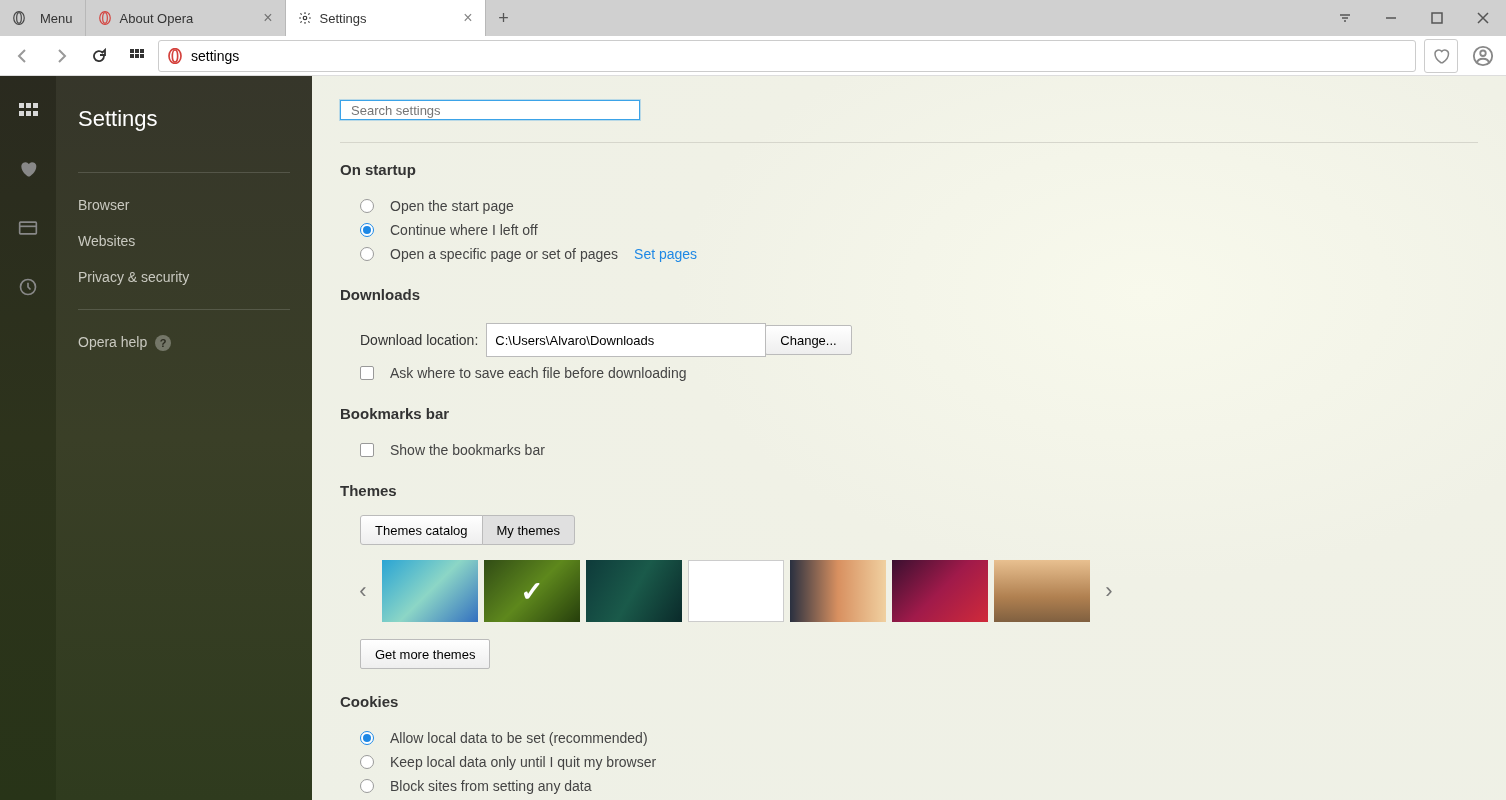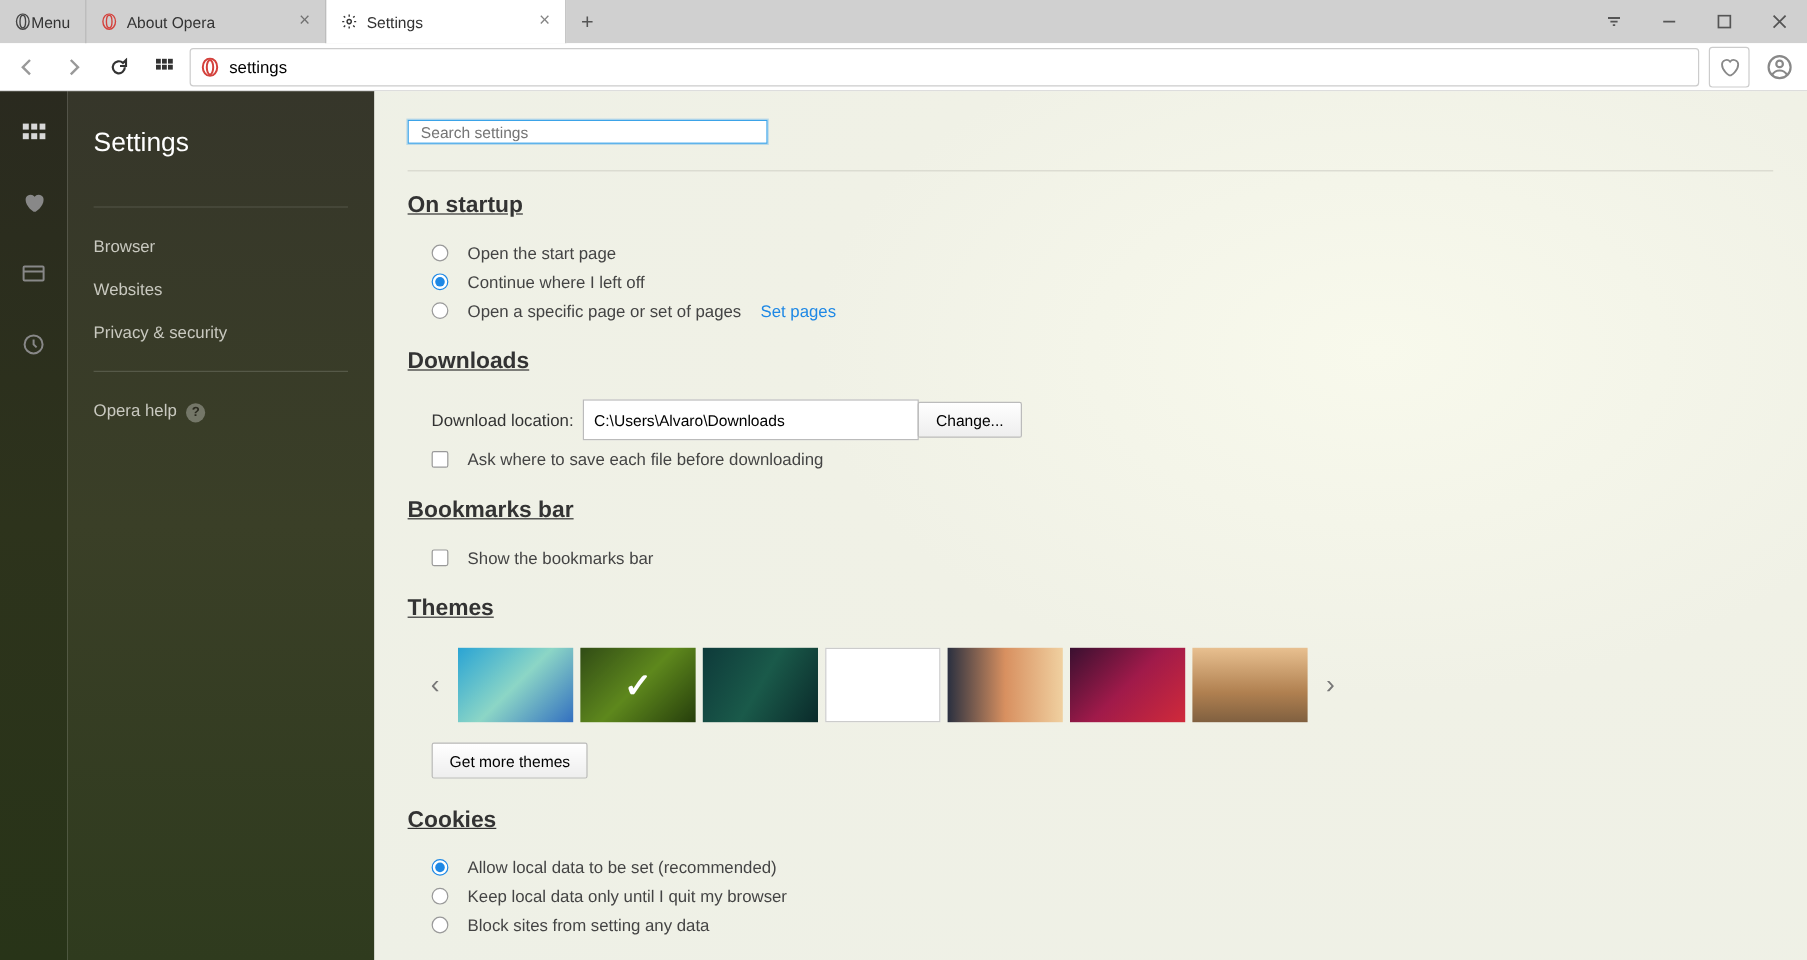--- a/index.html
+++ b/index.html
@@ -1,20 +1,20 @@
 <!DOCTYPE html>
 <html><head>
 <meta charset="utf-8">
 <style>
 * { box-sizing: border-box; margin: 0; padding: 0; }
 body { font-family: "Segoe UI", Arial, sans-serif; font-size: 13px; color: #333; overflow: hidden; width: 1506px; height: 800px; background: #f0f0f0; }
 
 
 .titlebar { height: 36px; background: #d0d0d0; display: flex; align-items: stretch; }
-.menu-btn { display: flex; align-items: center; gap: 0; padding: 0 12px; cursor: pointer; border-right: 1px solid #b8b8b8; }
+.menu-btn { display: flex; align-items: center; gap: 14px; padding: 0 12px; cursor: pointer; border-right: 1px solid #b8b8b8; }
 .menu-btn svg { width: 14px; height: 14px; }
 .tab { display: flex; align-items: center; gap: 8px; padding: 0 12px; min-width: 200px; max-width: 210px; border-right: 1px solid #b8b8b8; position: relative; cursor: pointer; }
 .tab.active { background: #fff; }
 .tab .close { margin-left: auto; opacity: 0.6; font-size: 16px; line-height: 1; cursor: pointer; }
 .tab svg { width: 14px; height: 14px; flex-shrink: 0; }
 .newtab { width: 36px; display: flex; align-items: center; justify-content: center; cursor: pointer; font-size: 18px; color: #555; }
 .win-controls { margin-left: auto; display: flex; }
 .win-btn { width: 46px; display: flex; align-items: center; justify-content: center; cursor: pointer; color: #555; }
 .win-btn svg { width: 12px; height: 12px; }
 
@@ -41,21 +41,21 @@
 .sidebar h1 { color: #fff; font-size: 22px; font-weight: 400; margin-bottom: 40px; }
 .side-item { padding: 10px 0; cursor: pointer; font-size: 14px; }
 .side-item.active { color: #fff; font-weight: 600; }
 .side-sep { border: none; border-top: 1px solid rgba(255,255,255,0.15); margin: 14px 0; }
 .help-ico { display: inline-block; width: 16px; height: 16px; border-radius: 50%; background: rgba(255,255,255,0.3); color: #2a2a1f; text-align: center; font-size: 11px; line-height: 16px; margin-left: 4px; font-weight: bold; }
 
 
 .main { flex: 1; background: radial-gradient(ellipse at 70% 30%, #f8f9ec 0%, #f0f1e6 40%, #eef0e6 100%); overflow-y: scroll; padding: 24px 28px; }
 .search-settings { width: 300px; height: 20px; border: 1px solid #3ba3e8; outline: 1px solid rgba(59,163,232,0.3); padding: 0 10px; font-size: 13px; background: #fff; }
 .sect-hr { border: none; border-top: 1px solid #d6d6cc; margin: 22px 0 18px; }
-.sect-title { font-size: 19px; font-weight: 600; color: #333; margin-bottom: 16px; text-decoration: underline; }
+.sect-title { font-size: 15px; font-weight: 600; color: #333; margin-bottom: 16px; }
 .form-row { display: flex; align-items: center; gap: 16px; padding: 4px 20px; font-size: 14px; color: #444; }
 .radio, .check { width: 14px; height: 14px; border: 1px solid #999; border-radius: 50%; background: #fff; display: inline-flex; align-items: center; justify-content: center; cursor: pointer; }
 .check { border-radius: 2px; }
 .radio.on { border-color: #1e88e5; }
 .radio.on::after { content: ''; width: 8px; height: 8px; border-radius: 50%; background: #1e88e5; }
 .link { color: #1e88e5; cursor: pointer; }
 .dl-row { display: flex; align-items: center; gap: 0; padding: 4px 20px; font-size: 14px; }
 .dl-input { width: 280px; height: 30px; border: 1px solid #bbb; padding: 16px 8px; font-size: 13px; background: #fff; }
 .btn { height: 30px; padding: 0 14px; border: 1px solid #bbb; background: linear-gradient(#fff,#eee); cursor: pointer; font-size: 13px; border-radius: 2px; }
 .btn.attached { margin-left: -1px; border-left: 1px solid #bbb; }
@@ -255,20 +255,24 @@
       <div class="form-row">
         <span class="check"></span>
         <span>Show the bookmarks bar</span>
       </div>
     </div>
 
     <div style="height:20px"></div>
 
     <div>
       <div class="sect-title">Themes</div>
+      <div class="seg">
+        <button class="btn">Themes catalog</button>
+        <button class="btn">My themes</button>
+      </div>
       <div class="themes-row">
         <div class="theme-arrow">‹</div>
         <div class="thumb t1"></div>
         <div class="thumb t2 selected"></div>
         <div class="thumb t3"></div>
         <div class="thumb t4"></div>
         <div class="thumb t5"></div>
         <div class="thumb t6"></div>
         <div class="thumb t7"></div>
         <div class="theme-arrow">›</div>

